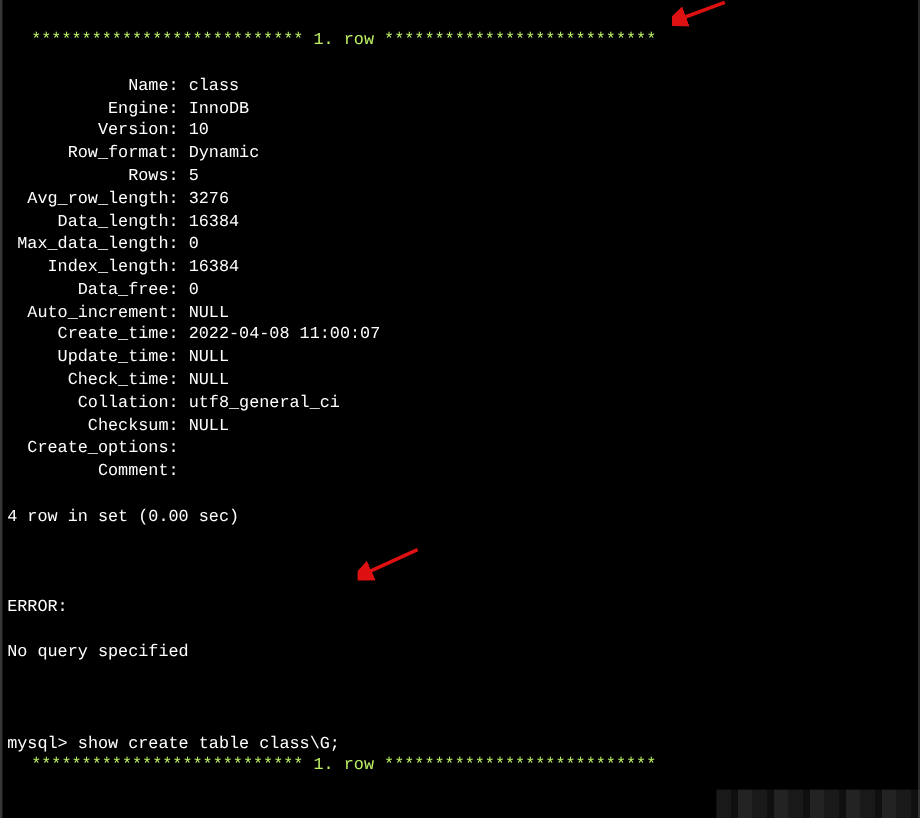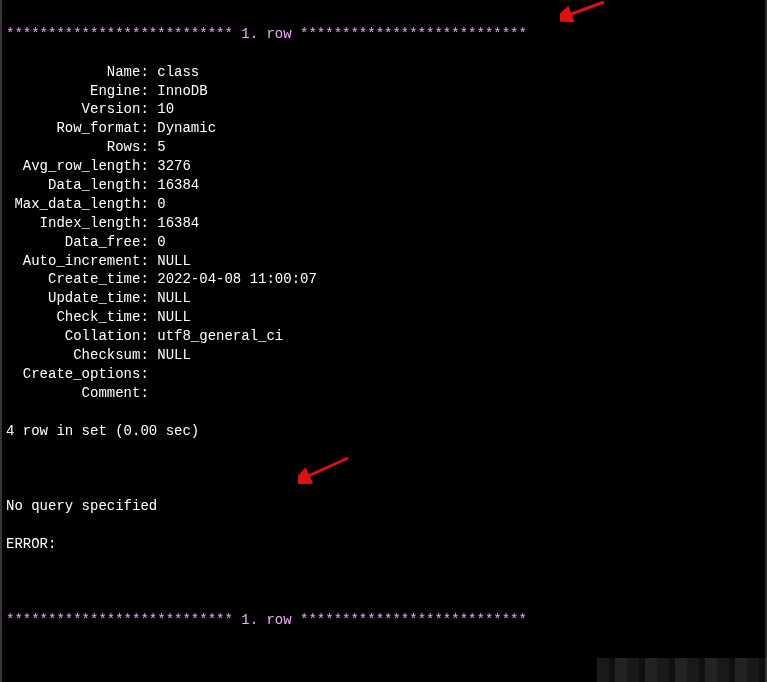--- a/index.html
+++ b/index.html
@@ -13,21 +13,22 @@
     width: 767px;
     height: 682px;
     overflow: hidden;
     position: relative;
   }
   .terminal {
     padding: 6px 6px 0 6px;
     white-space: pre;
   }
   .row-header {
-    color: #f0abfc;
+    color: #bef264;
+    margin-left: 20px;
   }
   .arrow {
     position: absolute;
     pointer-events: none;
   }
   .arrow svg { display: block; }
   .footer-glitch {
     position: absolute;
     bottom: 0;
     right: 0;
@@ -60,23 +61,24 @@
 <body>
 
 <div class="border-left"></div>
 <div class="border-right"></div>
 
 <div class="terminal">
 <div class="row-header">*************************** 1. row ***************************</div>
 <div id="status-block"><div>            Name: class</div><div>          Engine: InnoDB</div><div>         Version: 10</div><div>      Row_format: Dynamic</div><div>            Rows: 5</div><div>  Avg_row_length: 3276</div><div>     Data_length: 16384</div><div> Max_data_length: 0</div><div>    Index_length: 16384</div><div>       Data_free: 0</div><div>  Auto_increment: NULL</div><div>     Create_time: 2022-04-08 11:00:07</div><div>     Update_time: NULL</div><div>      Check_time: NULL</div><div>       Collation: utf8_general_ci</div><div>        Checksum: NULL</div><div>  Create_options: </div><div>         Comment: </div></div>
 <div>4 row in set (0.00 sec)</div>
 <div>&nbsp;</div>
+<div>ERROR:</div>
 <div>No query specified</div>
-<div>ERROR:</div>
 <div>&nbsp;</div>
+<span><span>mysql&gt;</span> <span>show create table class\G;</span></span>
 <div class="row-header">*************************** 1. row ***************************</div>
 
 
 
 </div>
 
 <div class="arrow" style="left:560px; top:-2px;">
   <svg width="48" height="24">
     <defs>
       <marker id="ah1" markerWidth="8" markerHeight="8" refX="2" refY="3" orient="auto">

